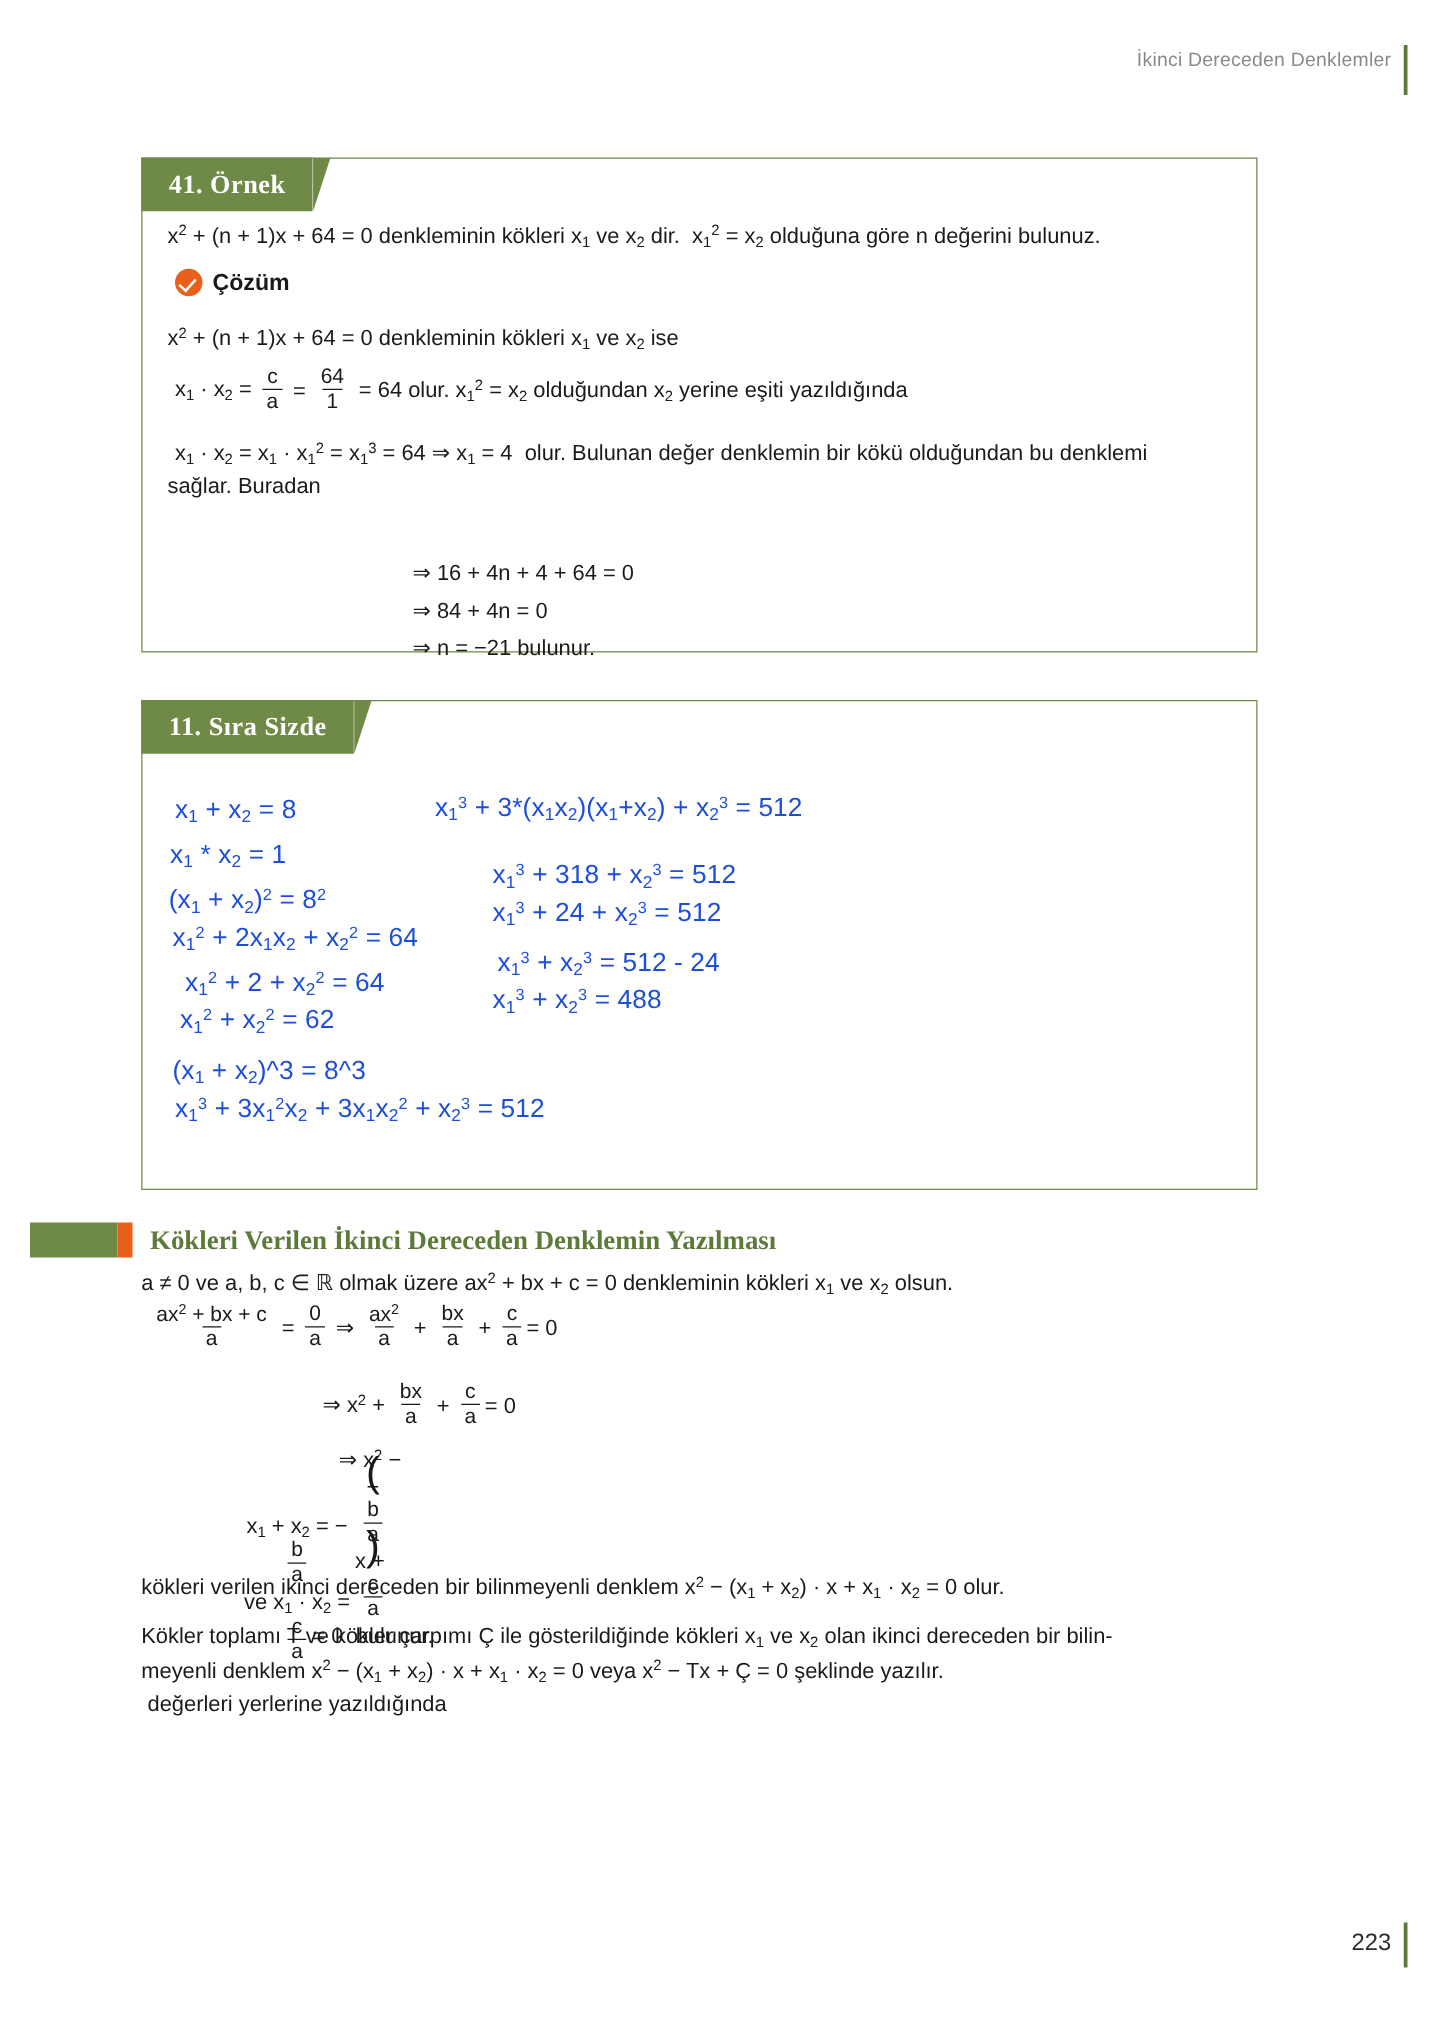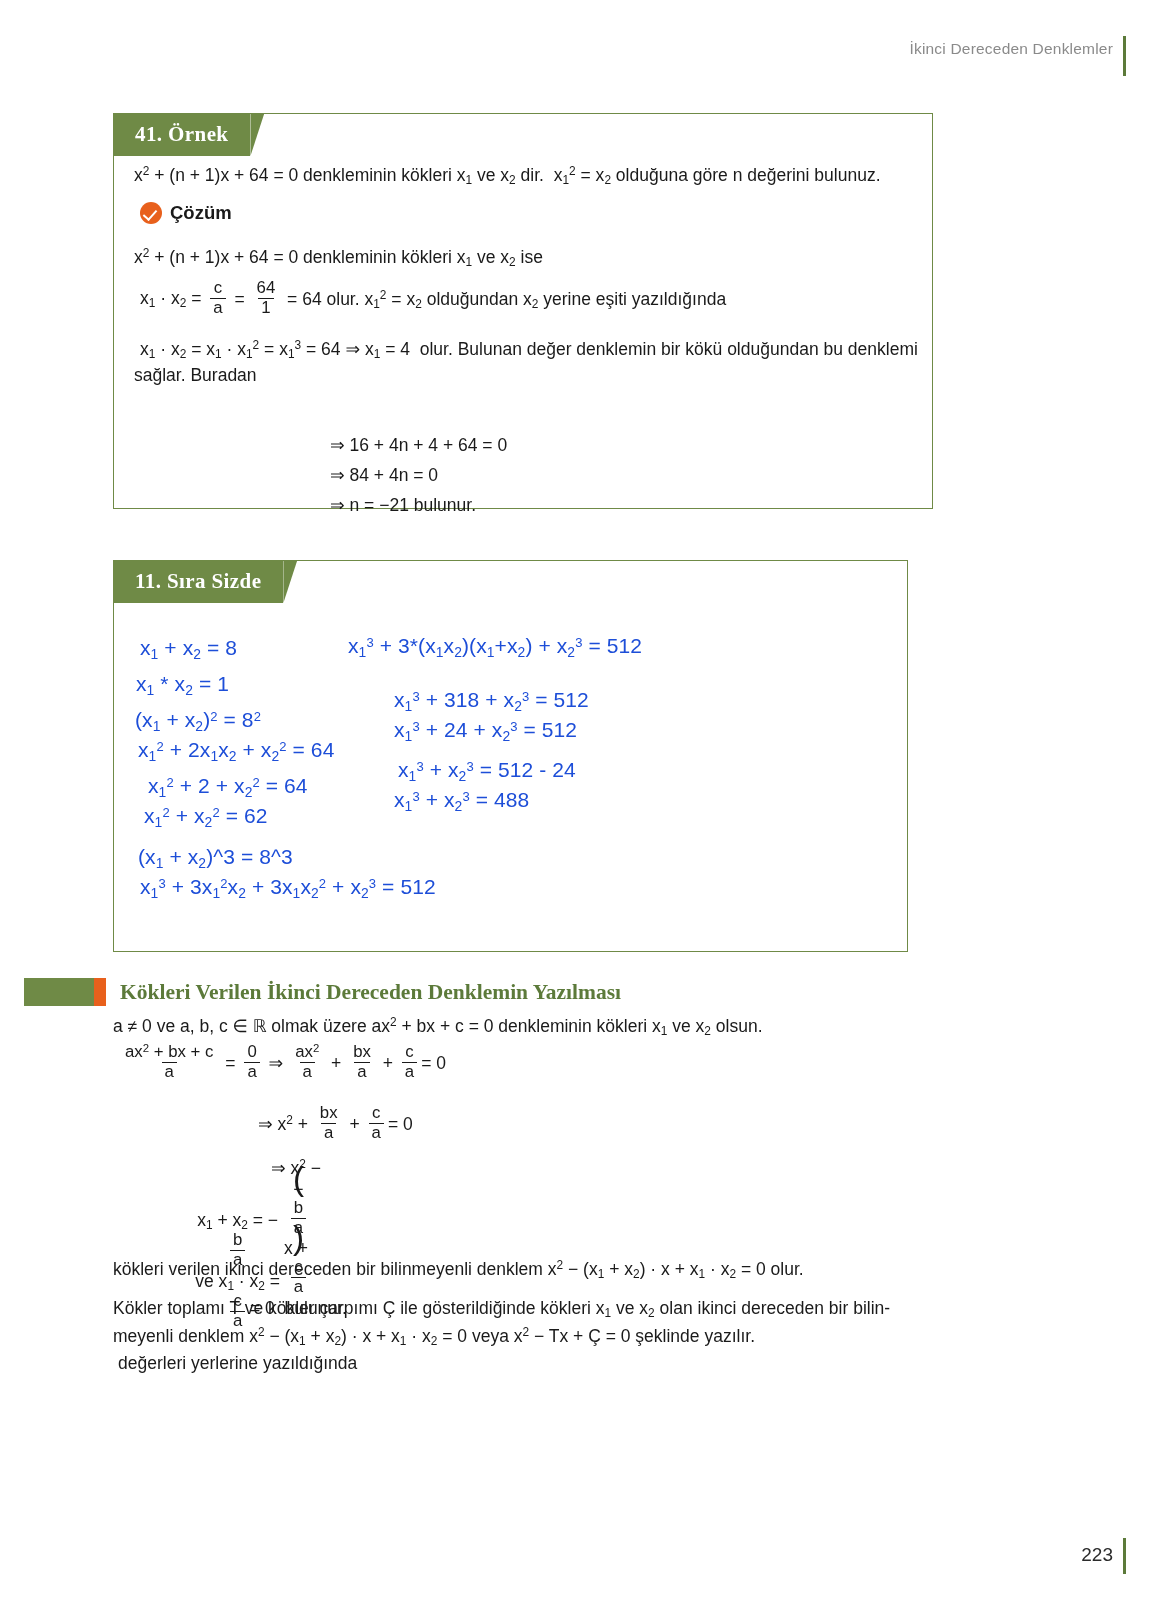--- a/index.html
+++ b/index.html
@@ -39,22 +39,22 @@
     padding:9px 22px 9px 22px;
     letter-spacing:.4px;
   }
   .box-tab.slant::after{
     content:"";
     position:absolute; right:-14px; top:0; bottom:0; width:14px;
     background:#6f8a46;
     clip-path:polygon(0 0, 100% 0, 0 100%);
   }
 
-  .ex1 { left:113px; top:113px; width:820px; height:396px; }
-  .ex2 { left:113px; top:560px; width:795px; height:392px; }
+  .ex1 { left:113px; top:126px; width:893px; height:396px; }
+  .ex2 { left:113px; top:560px; width:893px; height:392px; }
 
   .body-line {
     position:absolute;
     font-size:17.5px;
     line-height:1.5;
     color:#1a1a1a;
     white-space:nowrap;
   }
   .wrapline { white-space:normal; }
 

